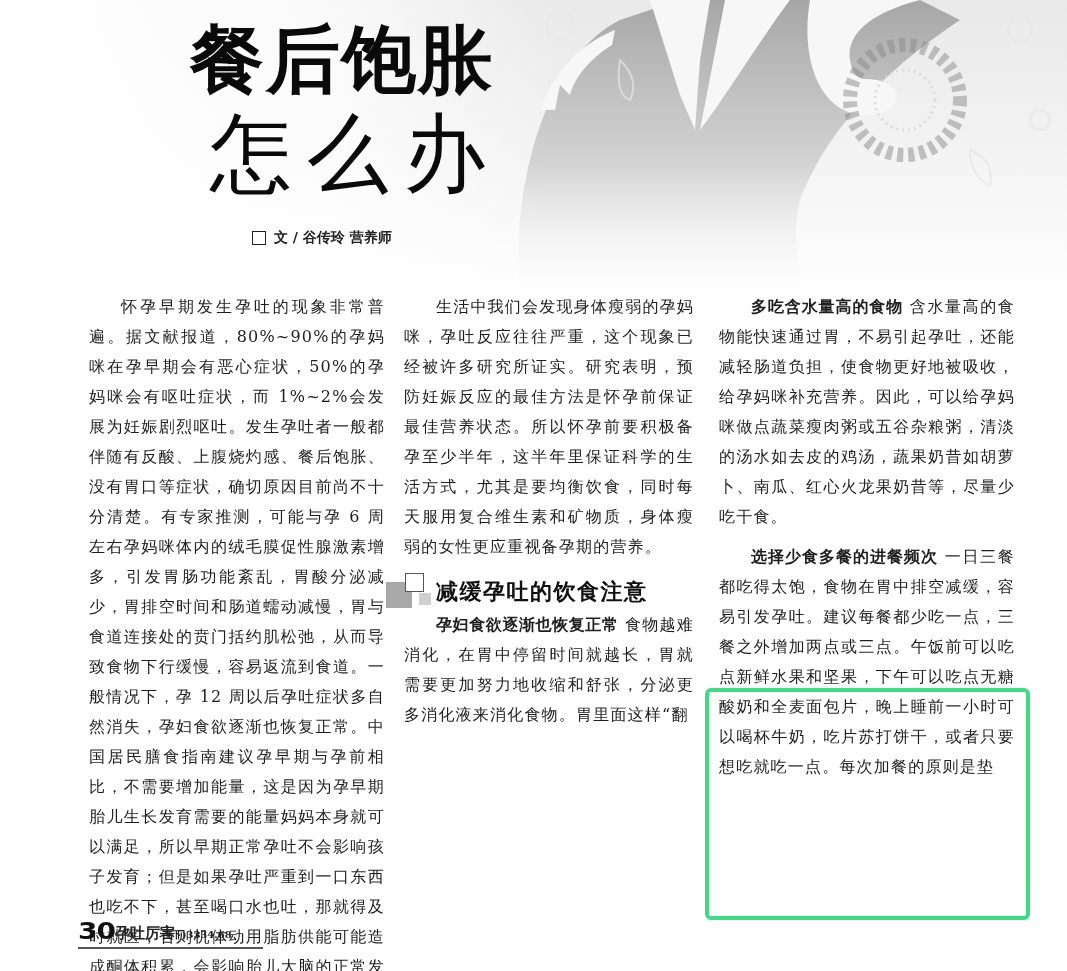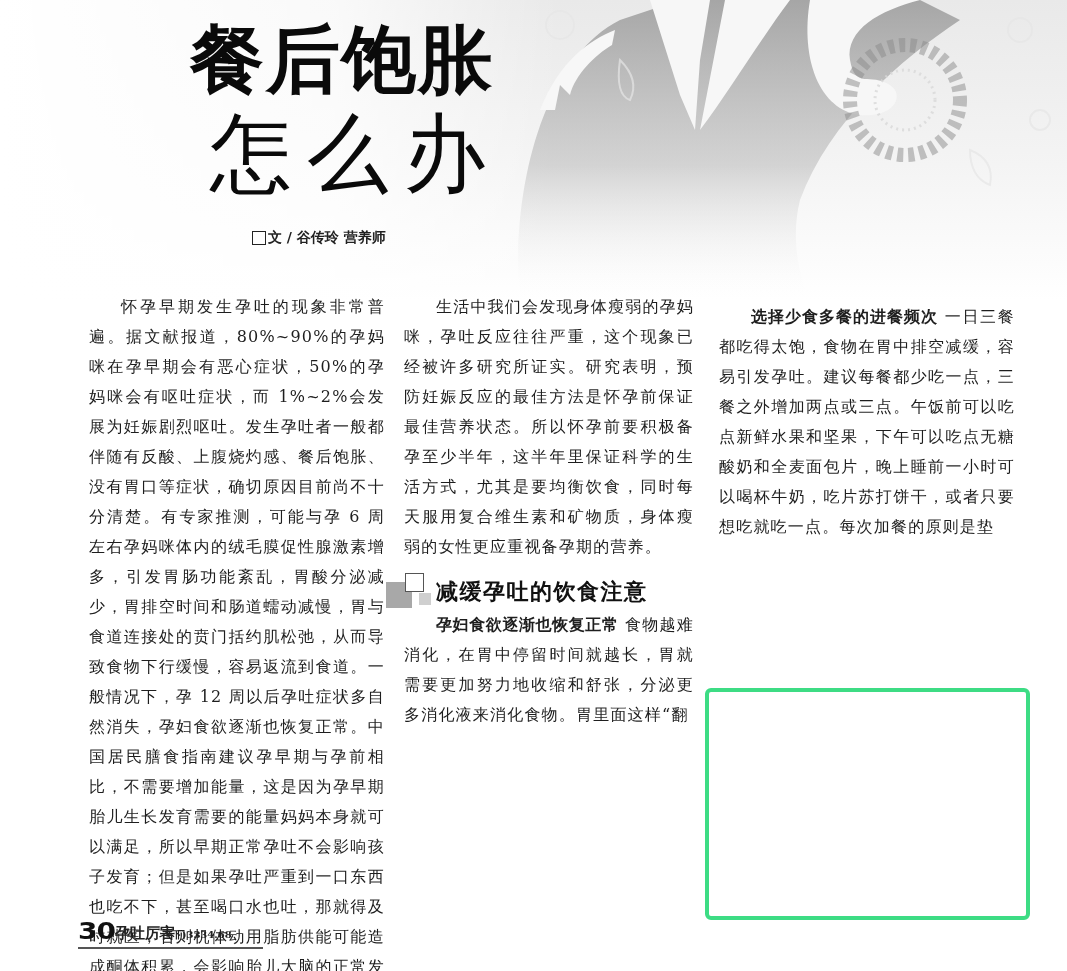--- a/index.html
+++ b/index.html
@@ -28,21 +28,21 @@
   .title-line2 {
     position: absolute; left: 210px; top: 110px;
     font-family: "DejaVu Sans", "Liberation Sans", sans-serif;
     font-weight: normal; font-size: 86px; letter-spacing: 16px; color: #0a0a0a;
     line-height: 1; transform: scaleX(0.95); transform-origin: left;
   }
   .byline {
     position: absolute; left: 252px; top: 229px;
     font-family: "DejaVu Sans", "Liberation Sans", sans-serif;
     font-size: 14px; font-weight: bold; color: #222;
-    display: flex; align-items: center; gap: 0;
+    display: flex; align-items: center; gap: 6px;
   }
   .byline .box {
     display: inline-block; width: 12px; height: 12px; border: 1.3px solid #222; margin-right: 2px;
   }
   .col {
     position: absolute; top: 292px;
     font-size: 16px; line-height: 30px; letter-spacing: 1.2px;
     text-align: justify;
   }
   .col p { margin: 0; text-indent: 2em; }
@@ -135,20 +135,21 @@
   <div class="section-head">
     <span class="sq-big"></span>
     <span class="sq-outline"></span>
     <span class="sq-small"></span>
     <span class="sh-text">减缓孕吐的饮食注意</span>
   </div>
   <p><span class="lead">孕妇食欲逐渐也恢复正常</span><span> 食物越难消化，在胃中停留时间就越长，胃就需要更加努力地收缩和舒张，分泌更多消化液来消化食物。胃里面这样“翻</span></p>
 </div>
 
 <div class="col col3">
+  <p><span class="lead">多吃含水量高的食物</span><span> 含水量高的食物能快速通过胃，不易引起孕吐，还能减轻肠道负担，使食物更好地被吸收，给孕妈咪补充营养。因此，可以给孕妈咪做点蔬菜瘦肉粥或五谷杂粮粥，清淡的汤水如去皮的鸡汤，蔬果奶昔如胡萝卜、南瓜、红心火龙果奶昔等，尽量少吃干食。</span></p>
   <p style="margin-top:10px"><span class="lead">选择少食多餐的进餐频次</span><span> 一日三餐都吃得太饱，食物在胃中排空减缓，容易引发孕吐。建议每餐都少吃一点，三餐之外增加两点或三点。午饭前可以吃点新鲜水果和坚果，下午可以吃点无糖酸奶和全麦面包片，晚上睡前一小时可以喝杯牛奶，吃片苏打饼干，或者只要想吃就吃一点。每次加餐的原则是垫</span></p>
 </div>
 
 <div class="highlight-box"></div>
 
 <div class="footer">
   <span class="page-num">30</span>
   <span class="mag">孕吐厉害</span>
   <span class="issue">(下)3334.68</span>
 </div>

